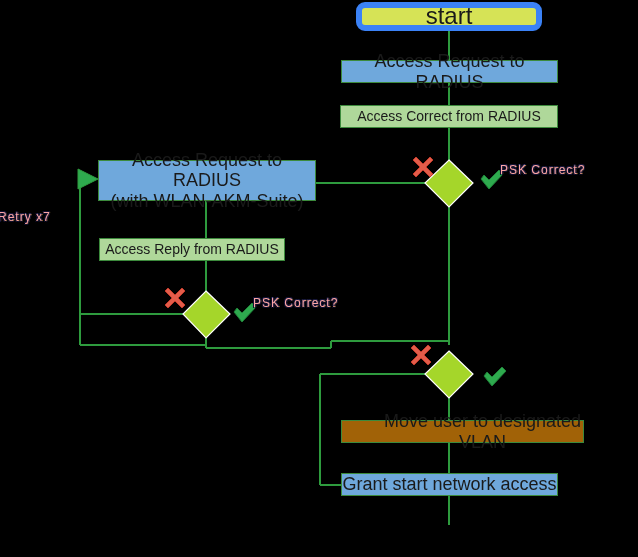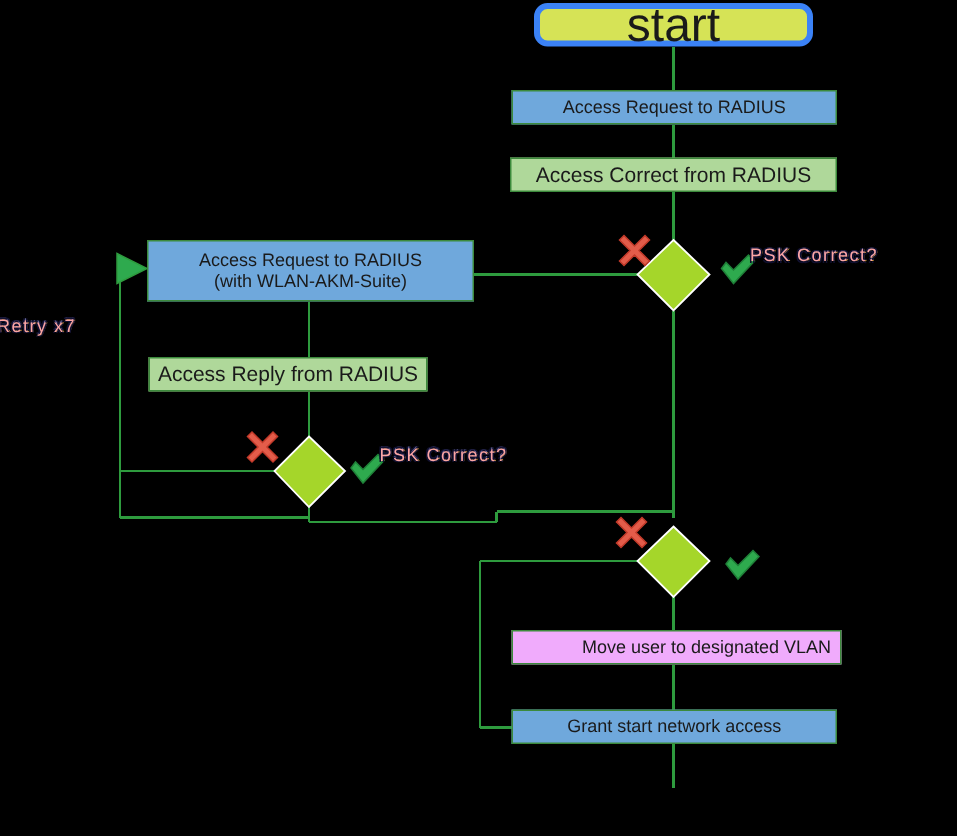--- a/index.html
+++ b/index.html
@@ -32,28 +32,28 @@
     box-sizing: border-box;
     display: flex;
     align-items: center;
     justify-content: center;
     text-align: center;
     color: #1a1a1a;
     line-height: 1.12;
     white-space: pre-line;
   }
   .terminal {
-    border: 4px solid #3b82f6;
+    border: 6px solid #3b82f6;
     border-radius: 9px;
-    font-size: 32px;
+    font-size: 24px;
     align-items: center;
   }
   .process-blue {
     border: 1px solid #3c8a3c;
-    font-size: 12px;
+    font-size: 18px;
   }
   .process-green {
     border: 1px solid #3c8a3c;
     font-size: 14px;
   }
   .label-outline {
     position: absolute;
     font-family: Liberation Sans, sans-serif;
     font-size: 12px;
     letter-spacing: 1px;
@@ -161,21 +161,21 @@
 
   <div class="node process-blue" style="left:98px; top:160px; width:218px; height:41px; background:#6fa8dc;">
     <span>Access Request to RADIUS
 (with WLAN-AKM-Suite)</span>
   </div>
 
   <div class="node process-green" style="left:99px; top:238px; width:186px; height:23px; background:#afd89a;">
     <span>Access Reply from RADIUS</span>
   </div>
 
-  <div class="node process-blue" style="left:341px; top:420px; width:220px; height:23px; background:#f0abfc;padding-left:40px;">
+  <div class="node process-blue" style="left:341px; top:420px; width:243px; height:23px; background:#a16207;padding-left:40px;">
     <span>Move user to designated VLAN</span>
   </div>
 
   <div class="node process-blue" style="left:341px; top:473px; width:217px; height:23px; background:#6fa8dc;">
     <span>Grant start network access</span>
   </div>
 
 
   <div class="label-outline" style="left:500px; top:163px;">PSK Correct?</div>
 

